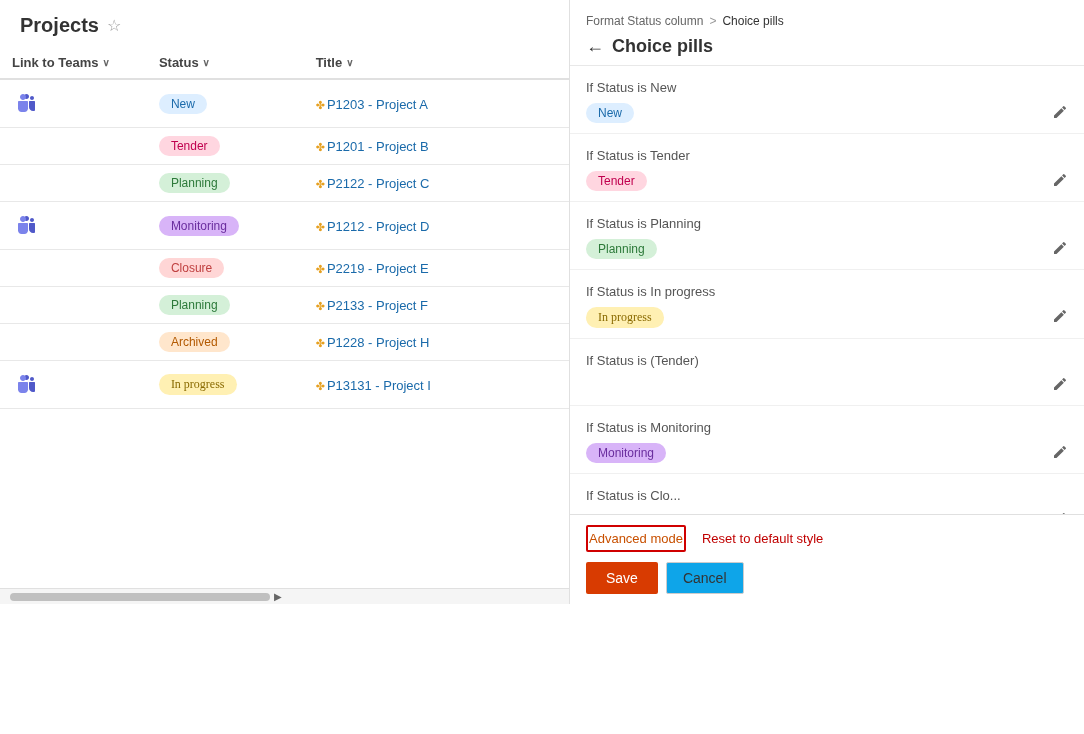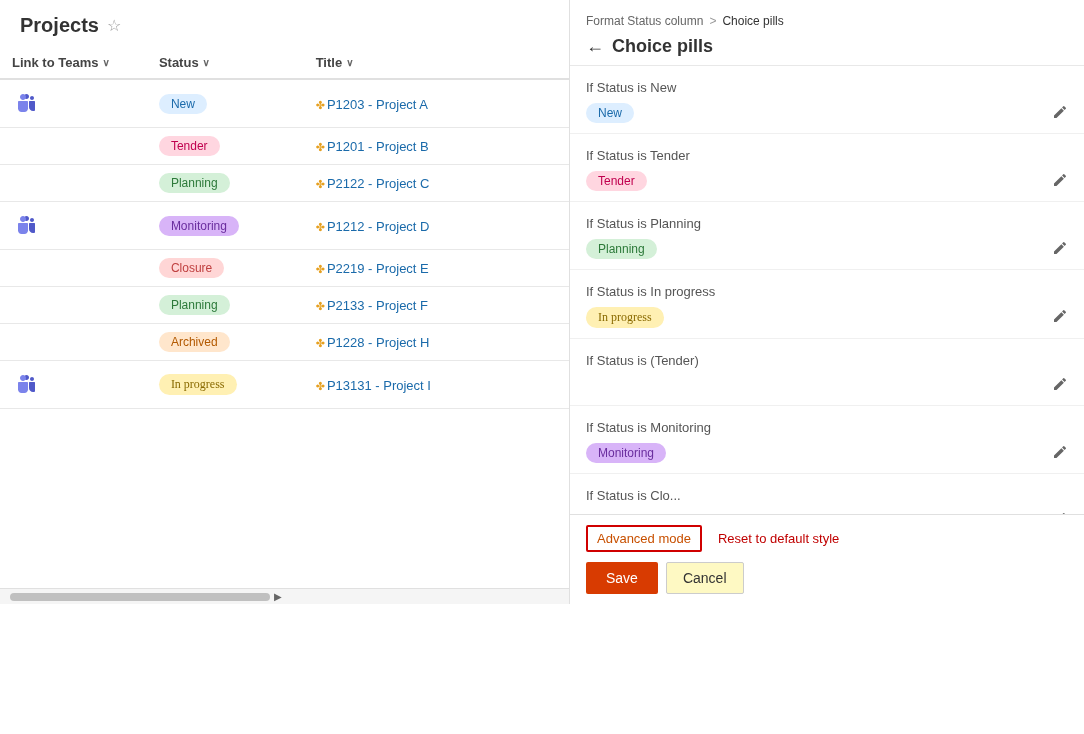--- a/index.html
+++ b/index.html
@@ -83,40 +83,40 @@
     .status-row { display: flex; align-items: center; justify-content: space-between; }
     .edit-icon { color: #666; font-size: 14px; cursor: pointer; }
 
     
     .panel-footer { padding: 10px 16px; border-top: 1px solid #e0e0e0; background: #fff; }
     .footer-links { display: flex; align-items: center; gap: 16px; margin-bottom: 10px; }
     .advanced-mode-btn {
       border: 2px solid #d00000;
       color: #c85000;
       background: #fff;
-      padding: 4px 9px;
+      padding: 4px 1px;
       font-size: 13px;
       cursor: pointer;
       border-radius: 2px;
     }
     .reset-link { color: #c00000; font-size: 13px; cursor: pointer; text-decoration: none; }
 
     .footer-actions { display: flex; gap: 8px; }
     .btn-save {
       background: #d83b01;
       color: #fff;
       border: none;
       padding: 7px 20px;
       font-size: 14px;
       font-weight: 500;
       cursor: pointer;
       border-radius: 2px;
     }
     .btn-cancel {
-      background: #fef9c3;
+      background: #0ea5e9;
       color: #333;
       border: 1px solid #ccc;
       padding: 7px 16px;
       font-size: 14px;
       cursor: pointer;
       border-radius: 2px;
     }
   </style>
 </head>
 <body>

